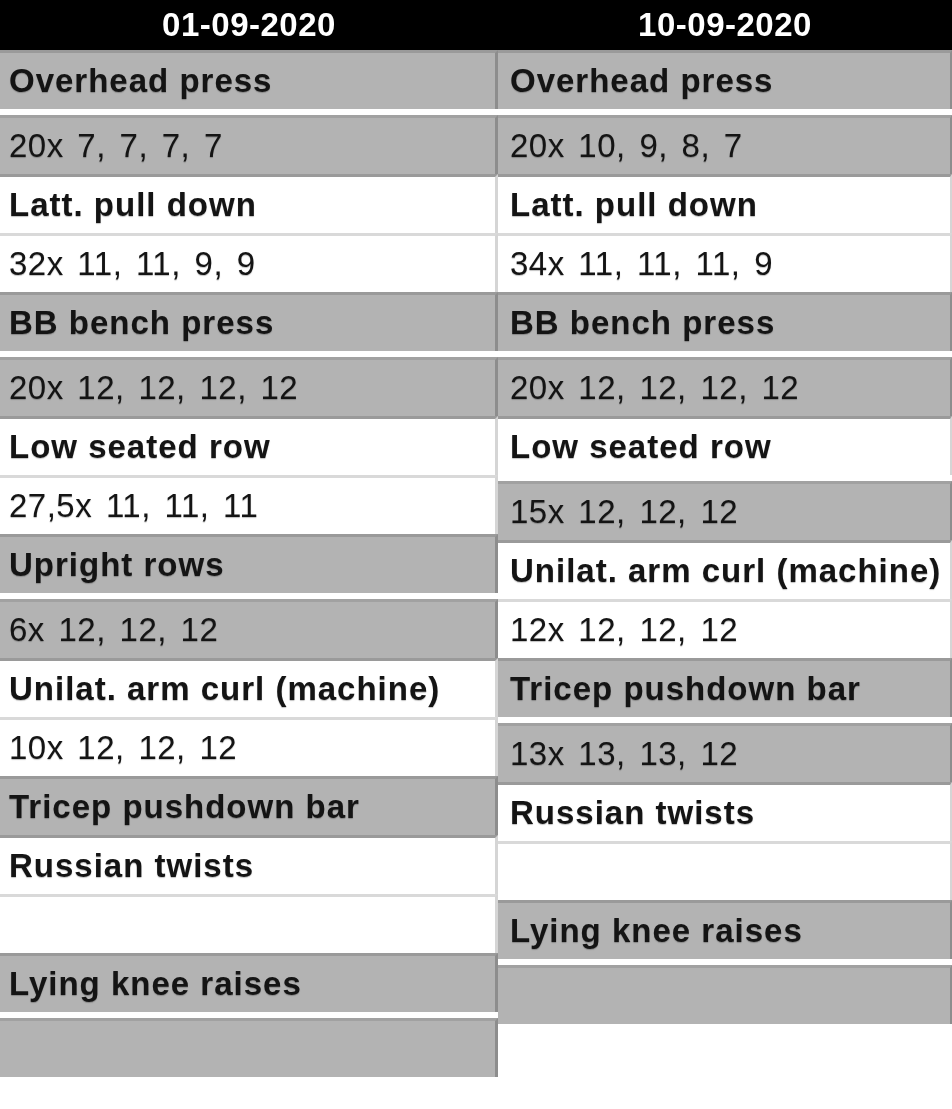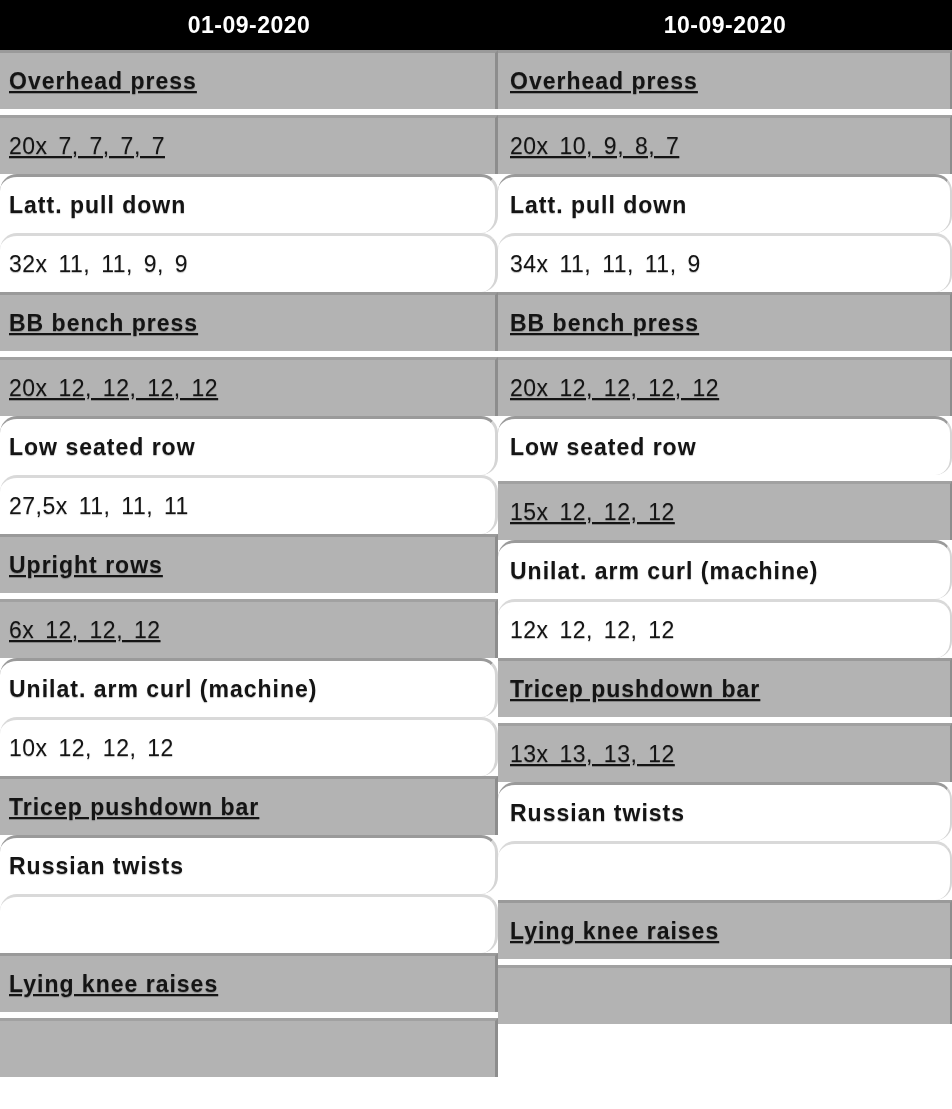--- a/index.html
+++ b/index.html
@@ -27,21 +27,21 @@
 
   .cell {
     box-sizing: border-box;
     height: 59px;
     flex: 0 0 59px;
     display: flex;
     align-items: center;
     padding-left: 9px;
     white-space: nowrap;
     overflow: hidden;
-    font-size: 23px;
+    font-size: 33px;
     letter-spacing: 1px;
     border-top: 3px solid var(--line-exercise, #9a9a9a);
     text-shadow: 0 1px 1px rgba(0,0,0,0.25);
   }
   .col-right .cell { padding-left: 12px; }
 
   .header {
     height: 50px;
     flex: 0 0 50px;
     border-top: none;
@@ -50,22 +50,22 @@
     font-weight: 700;
     justify-content: center;
     padding-left: 0 !important;
     letter-spacing: 0.5px;
     text-shadow: none;
   }
 
   .name { font-weight: 700; }
   .sets { font-weight: 400; letter-spacing: 0.5px; word-spacing: 4px; }
 
-  .gray  { background: var(--row-gray, #b3b3b3); text-decoration: underline; }
-  .white { background: var(--row-white, #ffffff); border-radius: 17px; }
+  .gray  { background: var(--row-gray, #b3b3b3); }
+  .white { background: var(--row-white, #ffffff); }
 
   .sets.gray  { border-top-color: var(--line-on-gray, #a1a1a1); margin-top: 6px; }
   .sets.white { border-top-color: var(--line-on-white, #d9d9d9); }
 
   
   .col-left .cell.gray  { border-right: 3px solid var(--divider-on-gray, #8d8d8d); }
   .col-left .cell.white { border-right: 3px solid var(--divider-on-white, #d5d5d5); }
 
   
   .col-right .cell.gray  { border-right: 2px solid var(--divider-on-gray, #8d8d8d); }

